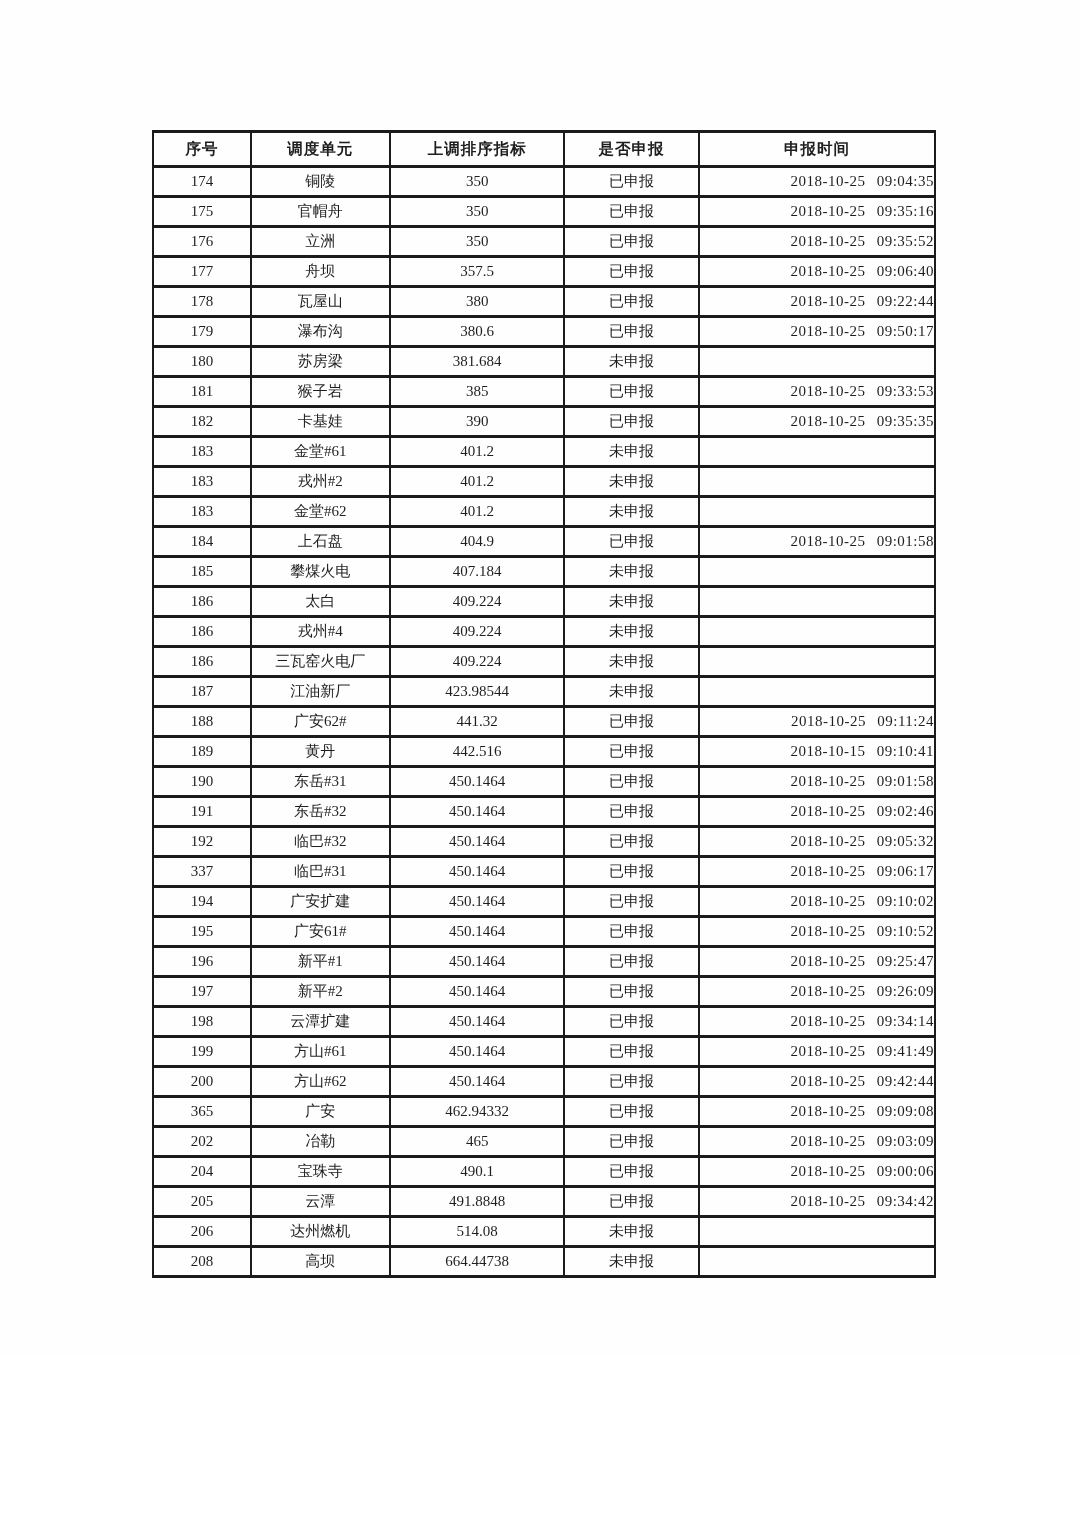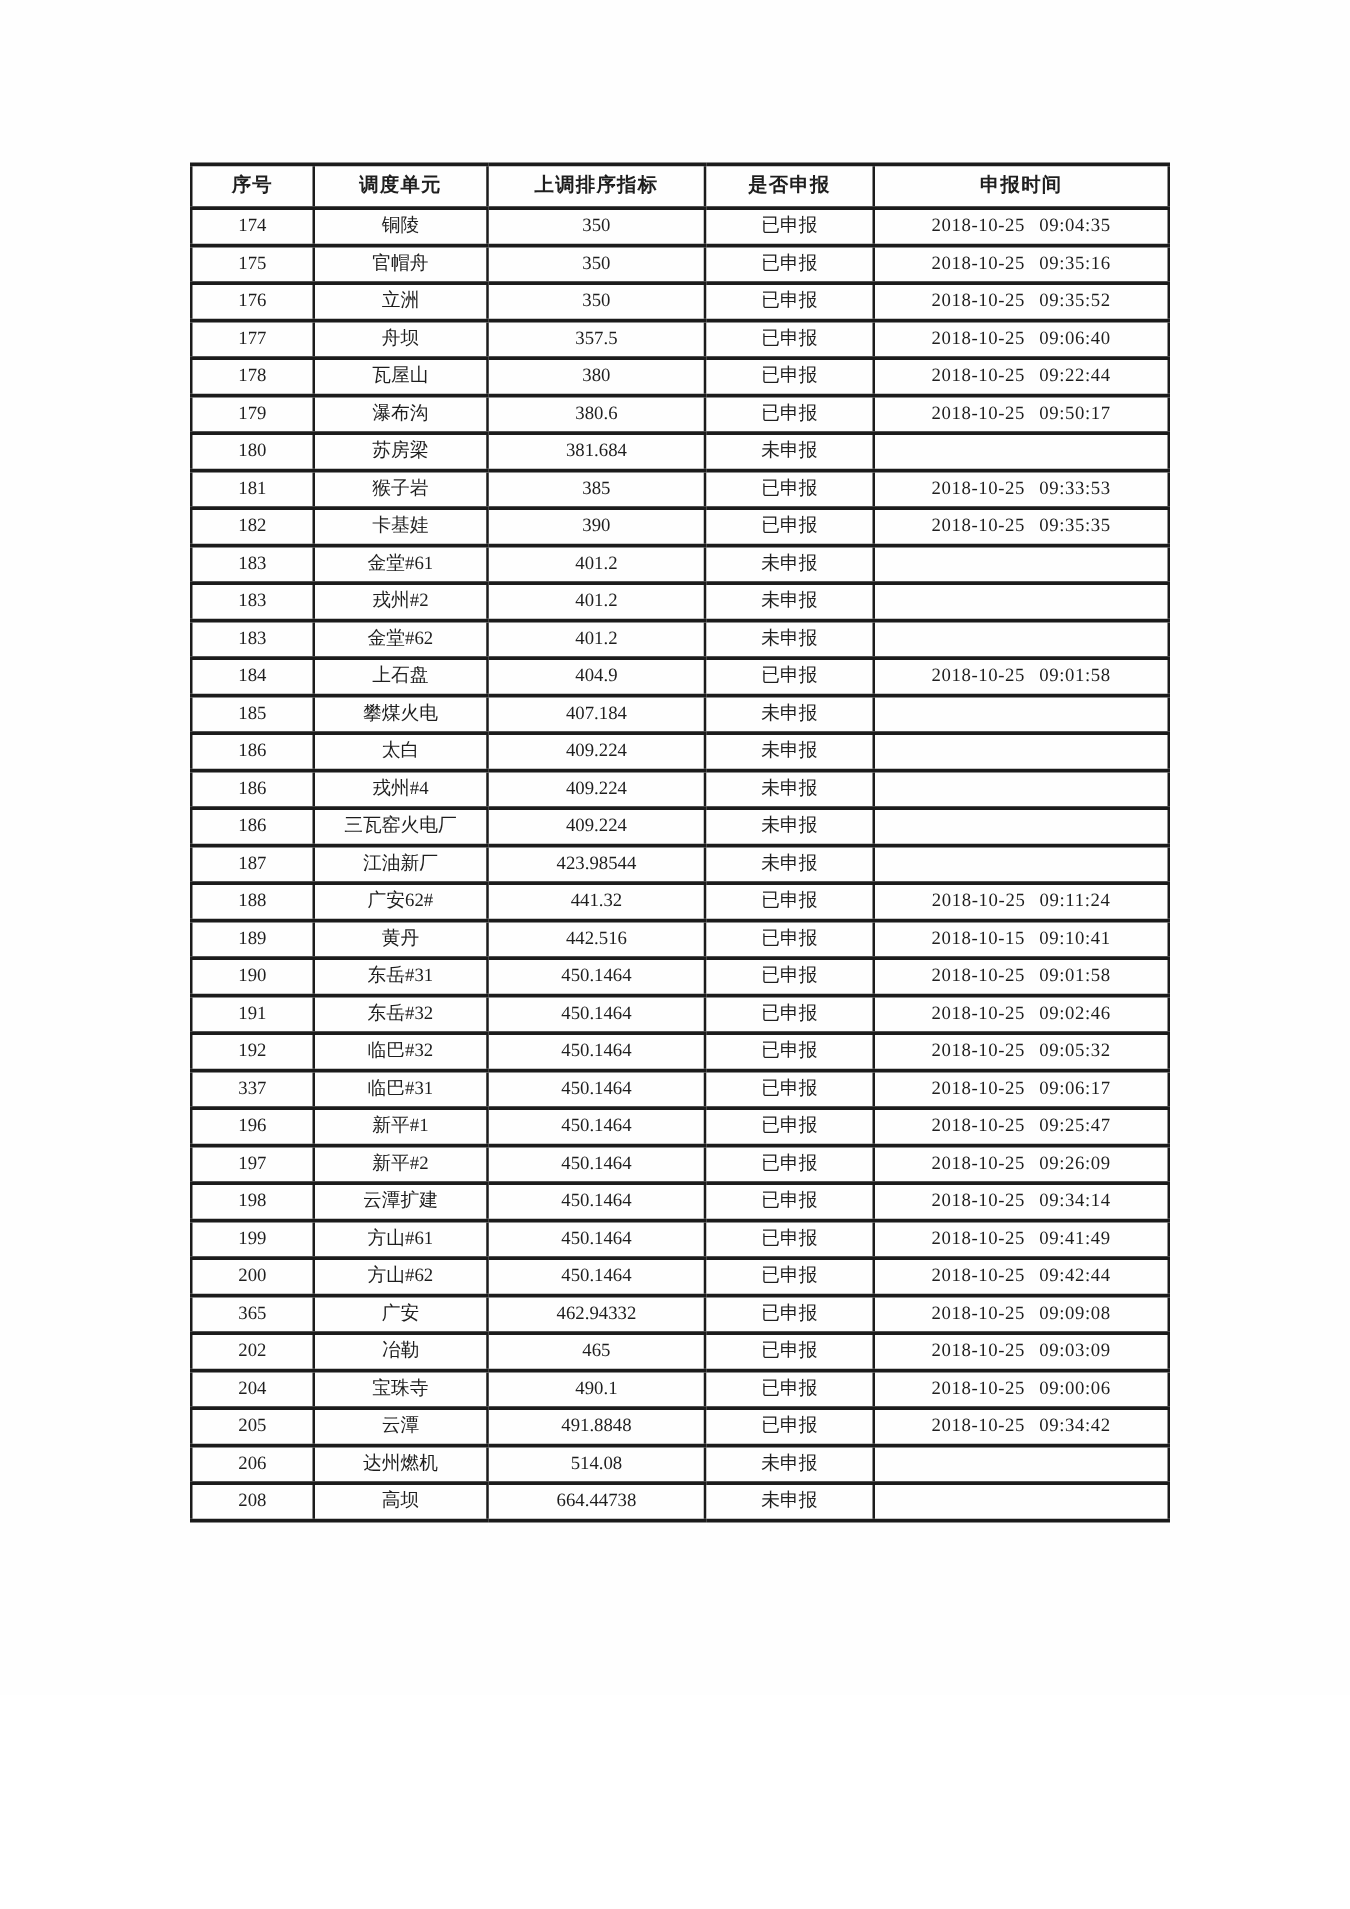--- a/index.html
+++ b/index.html
@@ -48,20 +48,21 @@
     font-size: 15.5px;
     letter-spacing: 1px;
   }
   table.report td {
     height: 27px;
     font-weight: normal;
   }
   table.report td.dt {
     word-spacing: 7px;
     letter-spacing: 0.5px;
+    text-align: right;
   }
   .page-number {
     position: absolute;
     top: 1390px;
     left: 0;
     width: 100%;
     text-align: center;
     font-size: 15px;
     color: #2a2a2a;
   }
@@ -275,21 +276,35 @@
         </tr>
 
         <tr>
           <td>337</td>
           <td>临巴#31</td>
           <td>450.1464</td>
           <td>已申报</td>
           <td class="dt">2018-10-25 09:06:17</td>
         </tr>
 
-
+        <tr>
+          <td>194</td>
+          <td>广安扩建</td>
+          <td>450.1464</td>
+          <td>已申报</td>
+          <td class="dt">2018-10-25 09:10:02</td>
+        </tr>
+
+        <tr>
+          <td>195</td>
+          <td>广安61#</td>
+          <td>450.1464</td>
+          <td>已申报</td>
+          <td class="dt">2018-10-25 09:10:52</td>
+        </tr>
 
         <tr>
           <td>196</td>
           <td>新平#1</td>
           <td>450.1464</td>
           <td>已申报</td>
           <td class="dt">2018-10-25 09:25:47</td>
         </tr>
 
         <tr>

